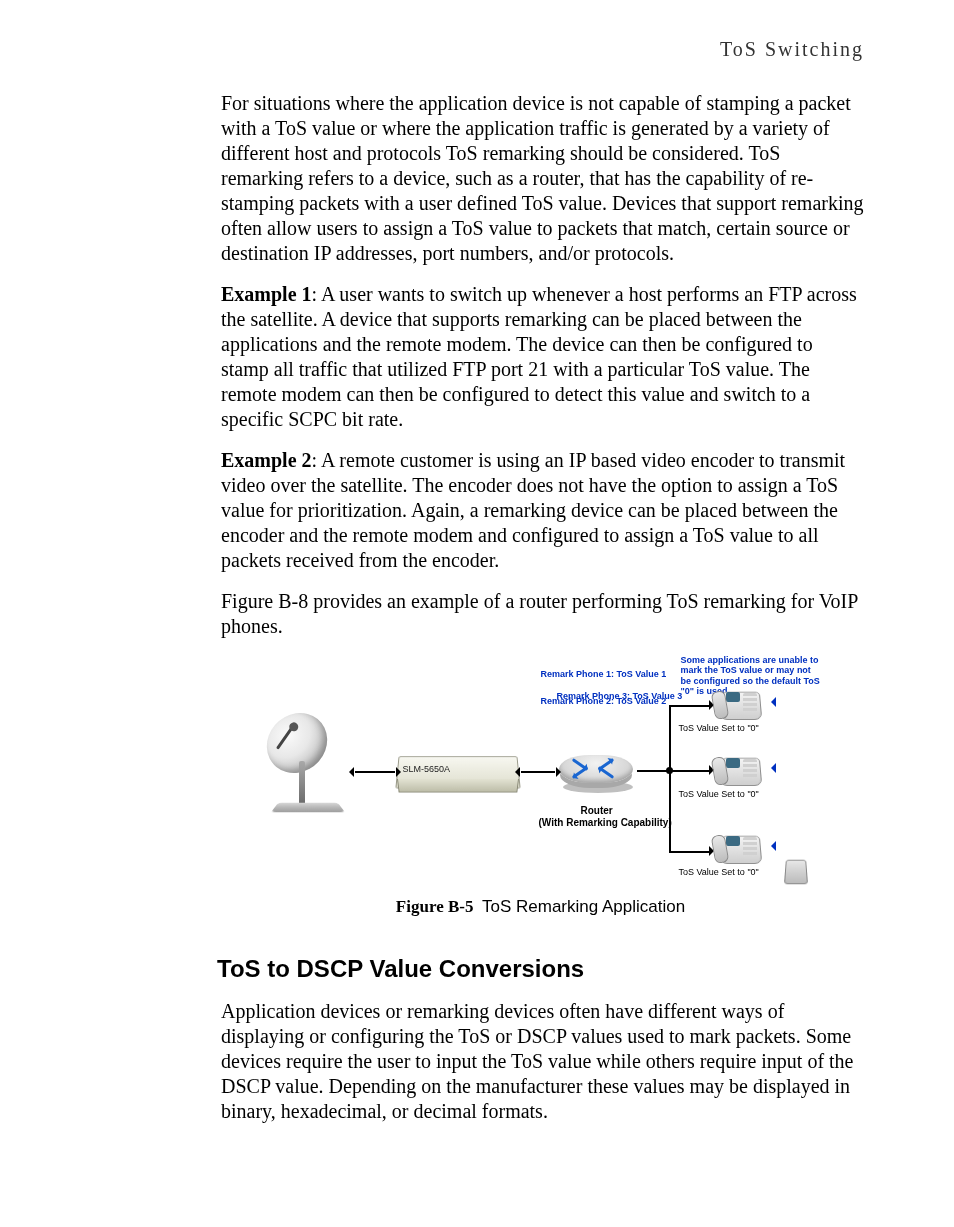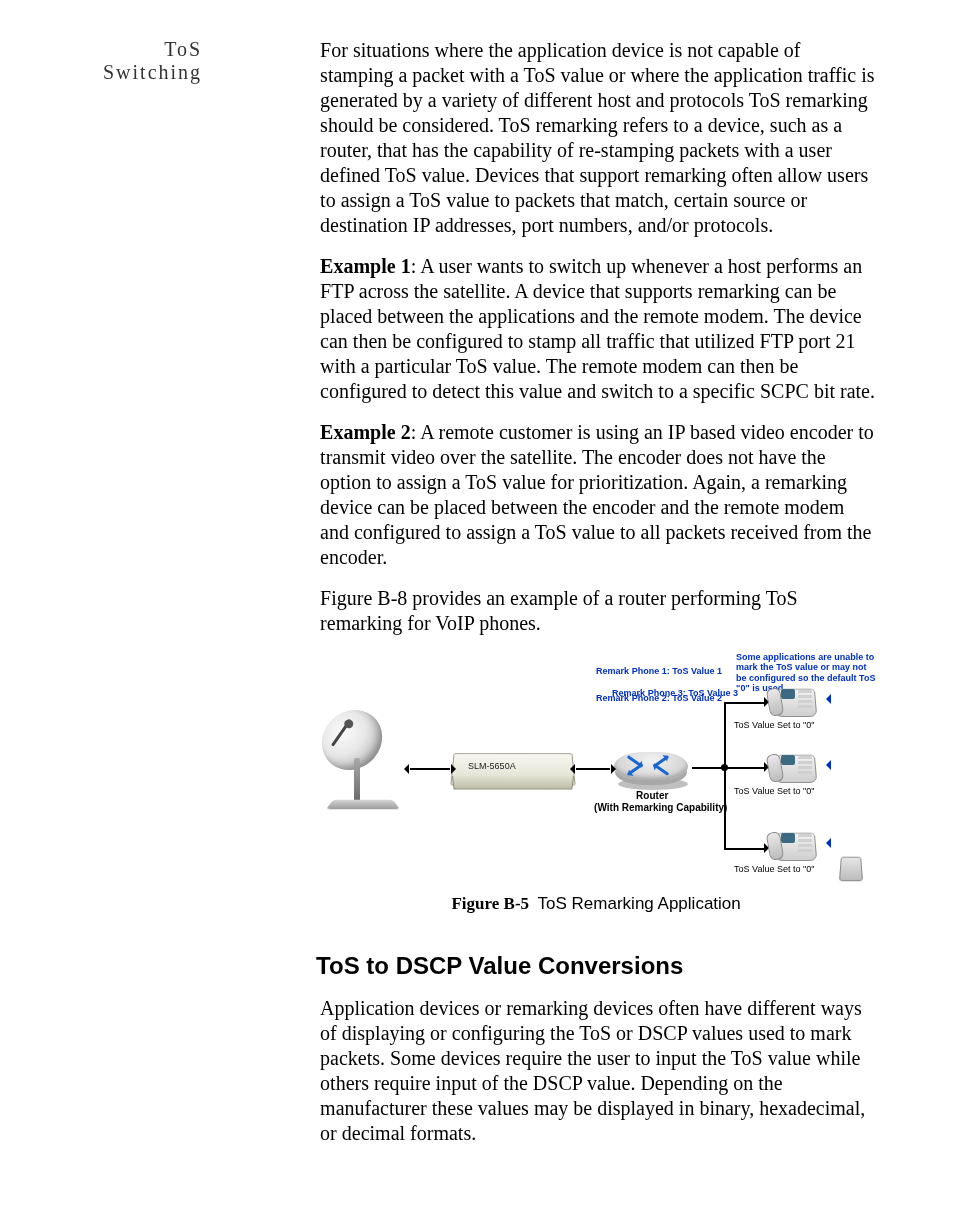--- a/index.html
+++ b/index.html
@@ -12,20 +12,21 @@
     height: 1227px;
     position: relative;
     box-sizing: border-box;
   }
   .page {
     padding: 38px 90px 56px 103px;
     box-sizing: border-box;
     width: 100%;
     height: 100%;
     display: flex;
+    flex-direction: column;
   }
   .running-head {
     font-family: "Times New Roman", Times, serif;
     font-size: 20px;
     letter-spacing: 2px;
     text-align: right;
     color: #333;
     margin-bottom: 30px;
   }
   .content {
@@ -73,21 +74,21 @@
     margin: 0 auto;
   }
   .d-label {
     position: absolute;
     font-family: Arial, Helvetica, sans-serif;
     font-size: 9px;
     font-weight: bold;
     color: #0030c0;
     line-height: 1.15;
   }
-  .d-label.black { color: #000; font-weight: bold; }
+  .d-label.black { color: #000; font-weight: bold; margin-top: 12px; }
   .d-label.small { font-size: 9px; font-weight: normal; color:#000; }
 
   
   .antenna {
     position: absolute;
     left: 6px; top: 58px;
     width: 86px; height: 102px;
   }
   .dish {
     position:absolute; left:0; top:0;
@@ -126,21 +127,21 @@
     transform:perspective(200px) rotateX(18deg);
   }
   .modem-face {
     position:absolute; left:136px; top:124px; width:120px; height:14px;
     background:linear-gradient(#e2e2d2,#bdbda8);
     border:1px solid #8a8a77; border-top:none;
     transform:perspective(200px) rotateX(-22deg);
     transform-origin: top;
   }
   .modem-label{
-    position:absolute; left:152px; top:109px;
+    position:absolute; left:142px; top:109px;
     font-family: Arial, Helvetica, sans-serif; font-size:9px; color:#222;
   }
 
   
   .router {
     position:absolute; left:298px; top:100px;
     width:74px; height:28px;
     background:radial-gradient(ellipse at 50% 30%, #f2f2f2 0%, #d8d8d8 60%, #bfbfbf 100%);
     border-radius:50%/60%;
     box-shadow: 0 6px 0 -1px #a8a8a8, inset 0 -3px 4px rgba(0,0,0,.2);

